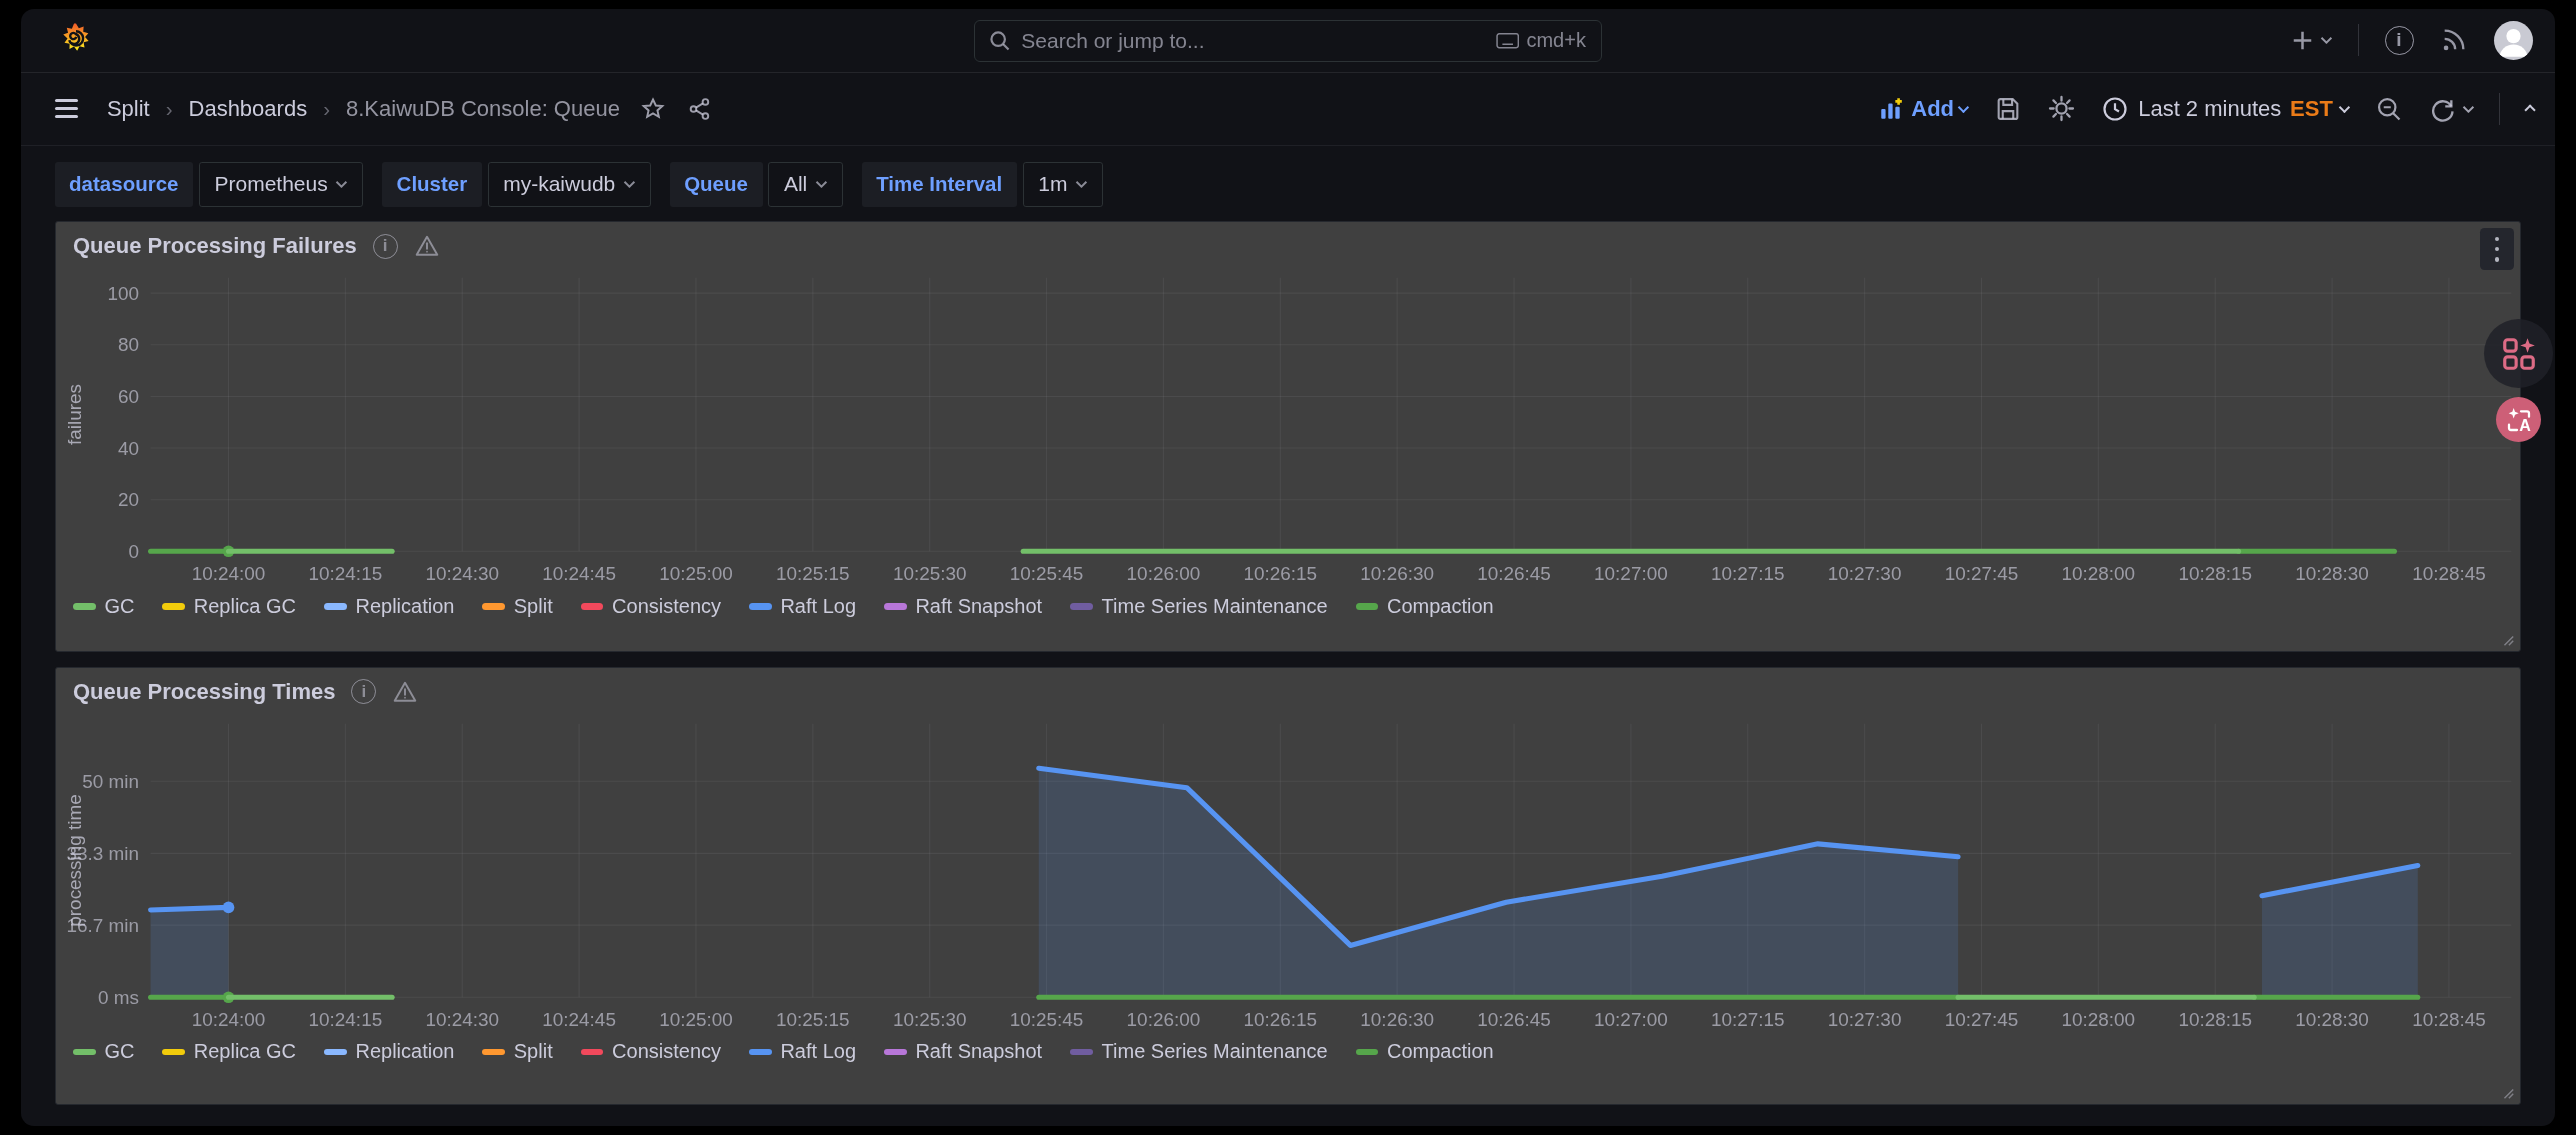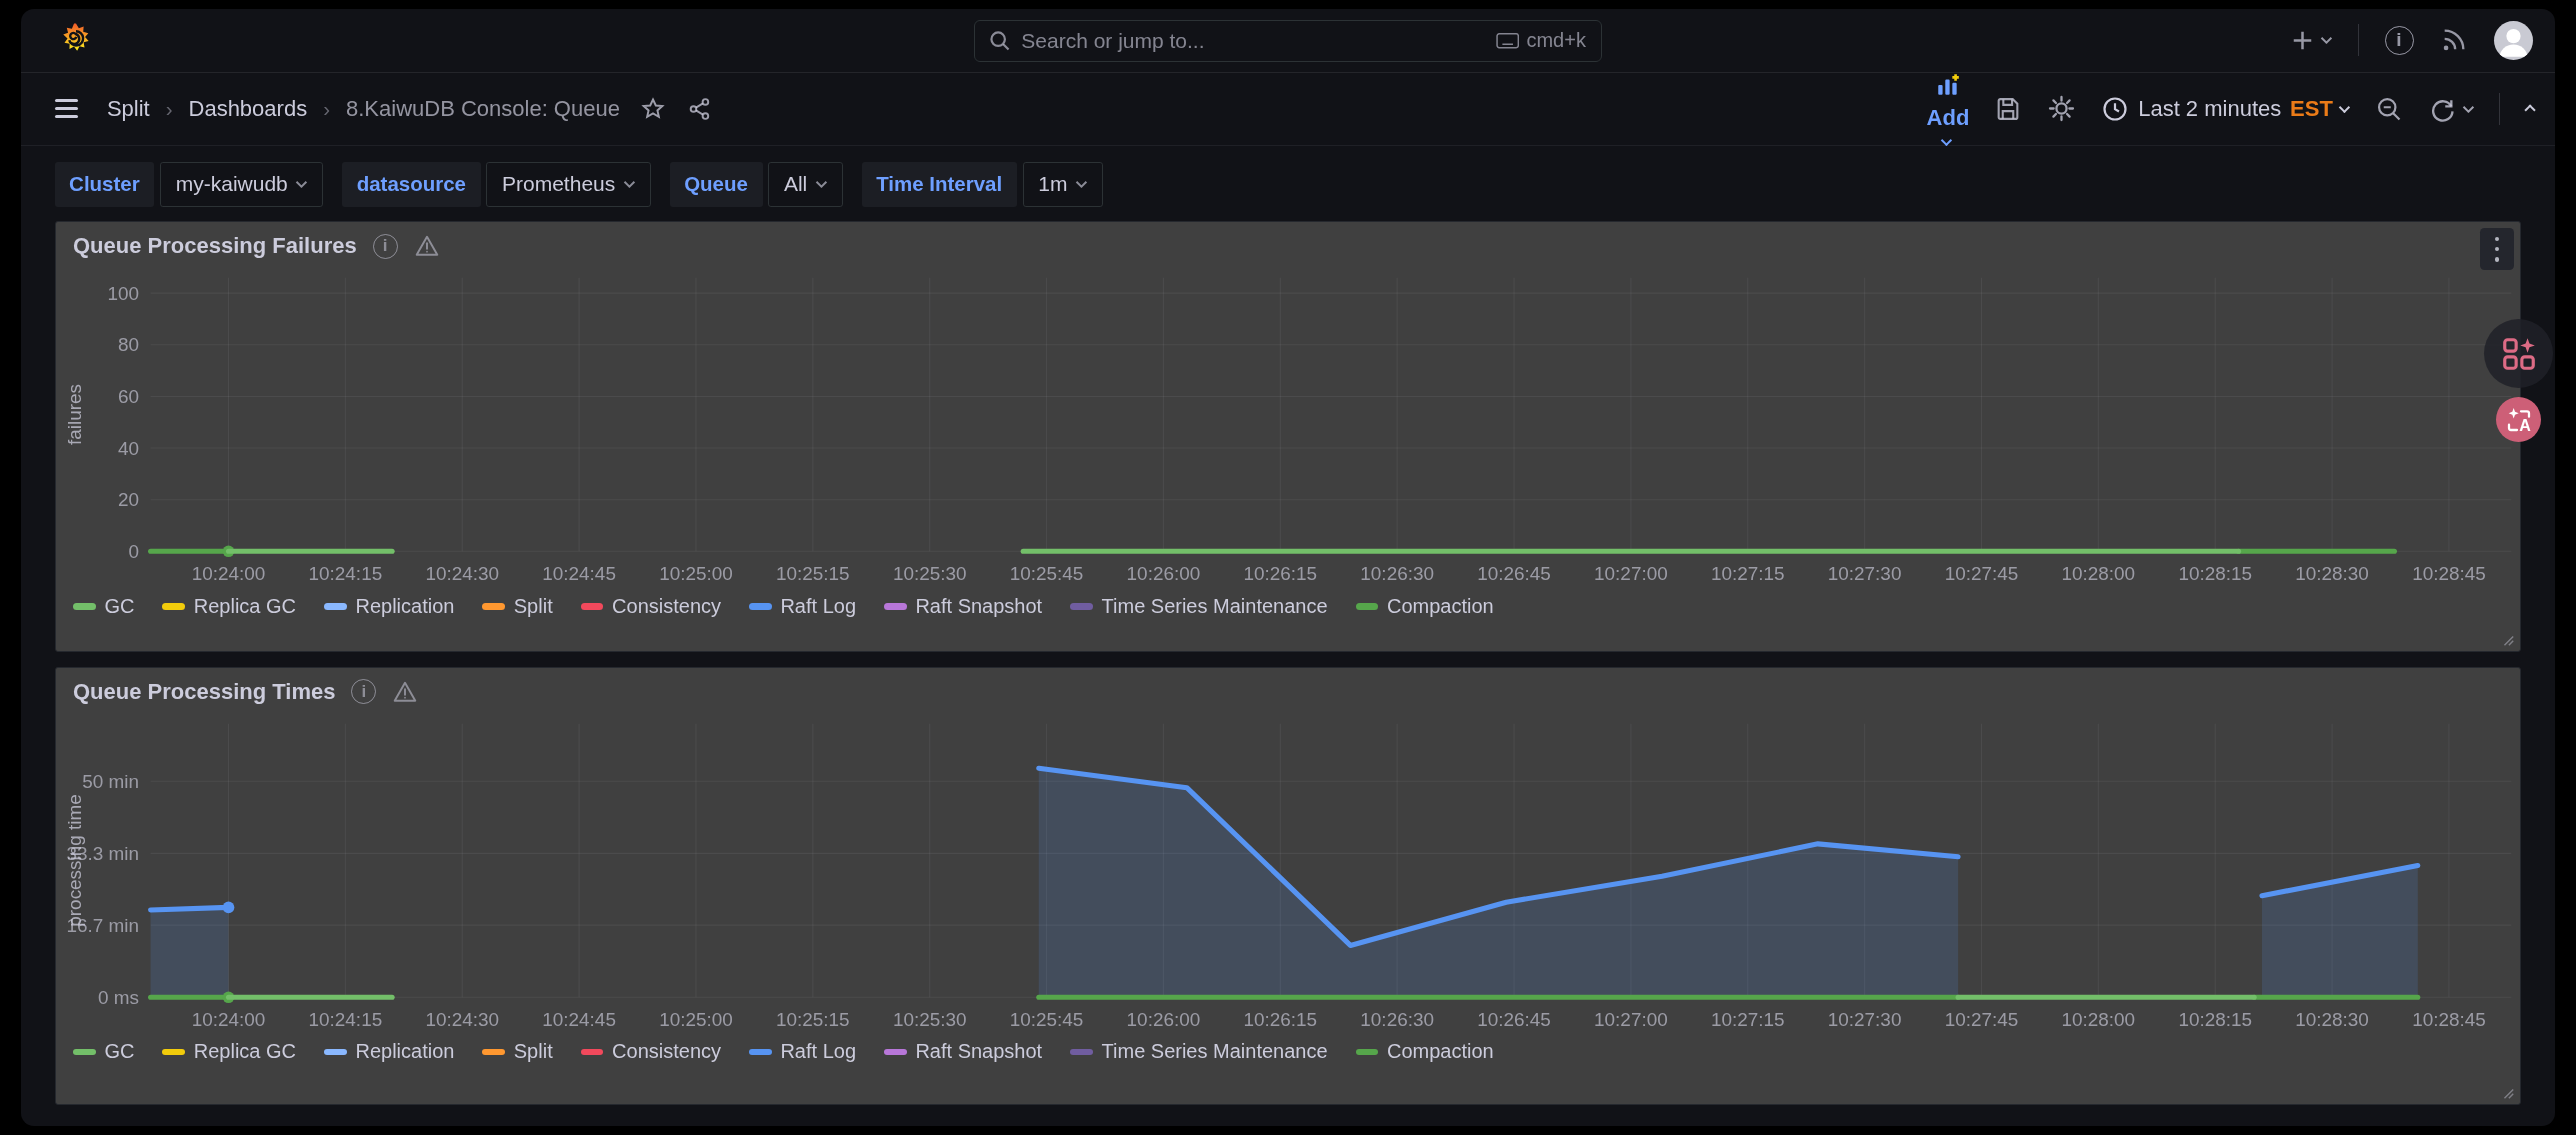--- a/index.html
+++ b/index.html
@@ -18,21 +18,21 @@
   .avatar { width:39px; height:39px; border-radius:50%; background:#c9cad3; display:flex; align-items:center; justify-content:center; overflow:hidden; }
 
   
   .row2 { height:73px; display:flex; align-items:center; padding:0 22px 0 34px; border-bottom:0.7px solid rgba(204,204,220,0.08); }
   .crumb { display:flex; align-items:center; gap:16px; font-size:22px; }
   .crumb .lnk { color:#ccccdc; cursor:pointer; }
   .crumb .sep { color:rgba(204,204,220,0.45); font-size:20.5px; }
   .crumb .cur { color:rgba(204,204,220,0.70); }
   .crumb-icons { display:flex; align-items:center; gap:20.5px; margin-left:20.5px; color:rgba(204,204,220,0.75); }
   .r2right { margin-left:auto; display:flex; align-items:center; gap:25px; color:rgba(204,204,220,0.78); }
-  .addbtn { display:flex; align-items:center; gap:7.3px; color:#6e9fff; font-size:22px; font-weight:600; cursor:pointer;flex-direction:column; }
+  .addbtn { display:flex; align-items:center; gap:7.3px; color:#6e9fff; font-size:22px; font-weight:600; cursor:pointer; }
   .timebtn { display:flex; align-items:center; gap:8.8px; font-size:22px; color:#ccccdc; cursor:pointer; }
   .tz { color:#eb7b18; font-weight:600; }
   .caret { width:8px; height:8px; border-left:2.2px solid currentColor; border-bottom:2.2px solid currentColor; transform:rotate(-45deg) translateY(-2.2px); display:inline-block; }
   .caret.up { transform:rotate(135deg) translateY(-1.5px); }
   .hamb { display:flex; flex-direction:column; gap:5.1px; margin-right:29px; cursor:pointer; }
   .hamb span { display:block; width:23.4px; height:2.9px; border-radius:1.5px; background:#ccccdc; }
 
   
   .vars { display:flex; gap:19px; padding:16px 34px 7.3px 34px; }
   .vpair { display:flex; gap:5.8px; }
@@ -180,30 +180,30 @@
           </svg>
         <span class="caret"></span>
       </span>
       <span class="vdiv"></span>
       <span class="caret up" style="color:#ccccdc"></span>
     </div>
   </div>
 
   <div class="vars">
     <div class="vpair">
+      <span class="vlabel">datasource</span>
+      <span class="vvalue">
+          <span>Prometheus</span>
+          <span class="caret"></span>
+        </span>
+    </div>
+    <div class="vpair">
       <span class="vlabel">Cluster</span>
       <span class="vvalue">
           <span>my-kaiwudb</span>
-          <span class="caret"></span>
-        </span>
-    </div>
-    <div class="vpair">
-      <span class="vlabel">datasource</span>
-      <span class="vvalue">
-          <span>Prometheus</span>
           <span class="caret"></span>
         </span>
     </div>
     <div class="vpair">
       <span class="vlabel">Queue</span>
       <span class="vvalue">
           <span>All</span>
           <span class="caret"></span>
         </span>
     </div>

